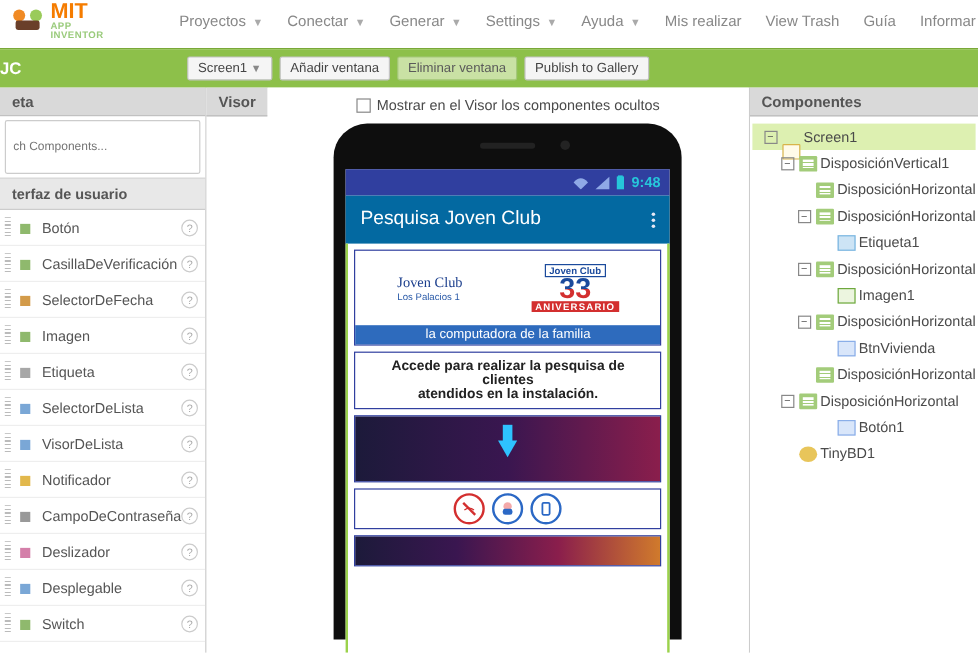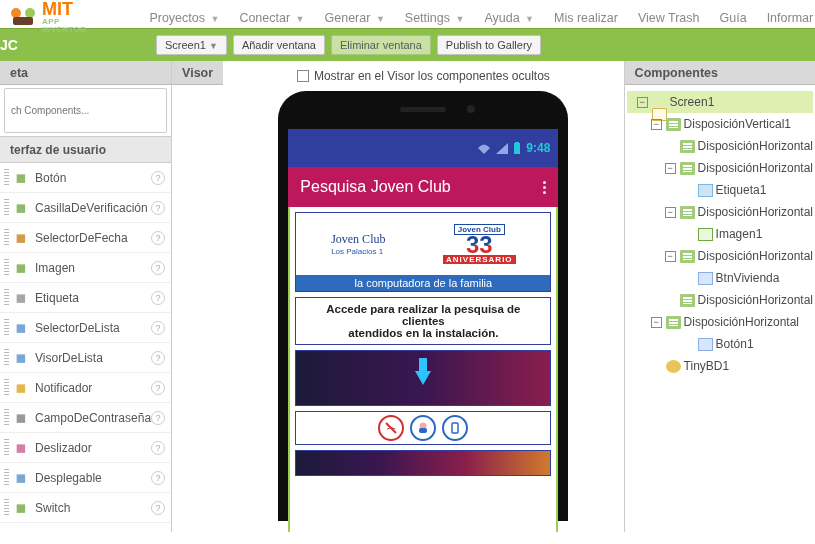--- a/index.html
+++ b/index.html
@@ -1,18 +1,18 @@
 <!DOCTYPE html>
 <html><head>
 <meta charset="utf-8">
 <style>
   * { box-sizing: border-box; margin: 0; padding: 0; font-family: Arial, Helvetica, sans-serif; }
   body { background: #fff; width: 815px; height: 544px; overflow: hidden; position: relative; color: #666; font-size: 12px; }
 
-  .topbar { display: flex; align-items: flex-start; height: 28px; padding: 0 0 0 8px; }
+  .topbar { display: flex; align-items: flex-start; height: 40px; padding: 0 0 0 8px; }
   .logo { display: flex; align-items: center; gap: 4px; }
   .logo-img { width: 34px; height: 30px; display: flex; flex-direction: column; align-items: center; justify-content: center; }
   .logo-txt { display: flex; flex-direction: column; line-height: 1; }
   .logo-mit { font-weight: 800; color: #f57c00; font-size: 18px; letter-spacing: 0px; }
   .logo-sub { font-size: 8px; color: #9acb7c; font-weight: 700; letter-spacing: 0.4px; }
 
   .menu { display: flex; align-items: center; height: 36px; margin-left: 50px; gap: 2px; font-size: 12.5px; color: #888; }
   .menu-item { padding: 8px 9px; cursor: pointer; white-space: nowrap; }
   .menu-item .caret { color: #aaa; font-size: 9px; margin-left: 2px; }
 
@@ -45,25 +45,25 @@
 
   .viewer-area { flex: 1; background: #fff; display: flex; flex-direction: column; align-items: center; padding-top: 8px; overflow:hidden; }
   .hidden-check { display: flex; align-items: center; gap: 5px; font-size: 12px; color: #4a4a4a; margin-bottom: 8px; }
   .chk { width: 12px; height: 12px; border: 1px solid #888; }
 
   .phone { width: 290px; height: 430px; background: #0e0e0e; border-radius: 28px 28px 0 0; padding: 14px 10px 0 10px; position: relative; }
   .phone::before { content:""; position:absolute; top:16px; left:50%; transform:translateX(-50%); width:46px; height:5px; background:#222; border-radius:3px; }
   .phone::after { content:""; position:absolute; top:14px; left: calc(50% + 44px); width:8px; height:8px; background:#232323; border-radius:50%; }
   .screen { margin-top: 24px; width: 100%; height: 100%; background: #fff; display:flex; flex-direction:column; }
 
-  .statusbar { background: #303F9F; height: 38px; display:flex; justify-content:flex-end; align-items:center; padding: 0 8px; gap:5px; color:#cdd6ff; font-size:12px; }
+  .statusbar { background: #303F9F; height: 22px; display:flex; justify-content:flex-end; align-items:center; padding: 0 8px; gap:5px; color:#cdd6ff; font-size:12px; }
   .sb-clock { color: #26c6da; font-weight: 600; }
   .sb-ico { display:inline-flex; align-items:center; }
 
-  .appbar { background: #be185d; height: 40px; display:flex; align-items:center; justify-content:space-between; padding: 0 12px; color:#fff; }
+  .appbar { background: #0369a1; height: 40px; display:flex; align-items:center; justify-content:space-between; padding: 0 12px; color:#fff; }
   .app-title { font-size: 16px; font-weight: 500; }
   .app-menu { font-size: 16px; letter-spacing: 0; line-height:5px;}
   .app-menu span{ display:block; width:3px; height:3px; background:#e6e8f5; border-radius:50%; margin:2px 0;}
 
   .app-body { flex:1; padding: 5px 5px 0 5px; border: 2px solid #9bd24b; border-top:none; overflow:hidden; }
   .card { border: 1px solid #303F9F; margin-bottom: 5px; background:#fff; }
   .banner { height: 80px; background: #fff; display:flex; flex-direction:column; }
   .ban-top { flex:1; display:flex; align-items:center; justify-content:space-around; padding: 3px 6px; }
   .ban-logo { font-family: cursive; color:#1c3f8d; font-size:12px; }
   .ban-33 { display:flex; flex-direction:column; align-items:center; font-weight:800; }

